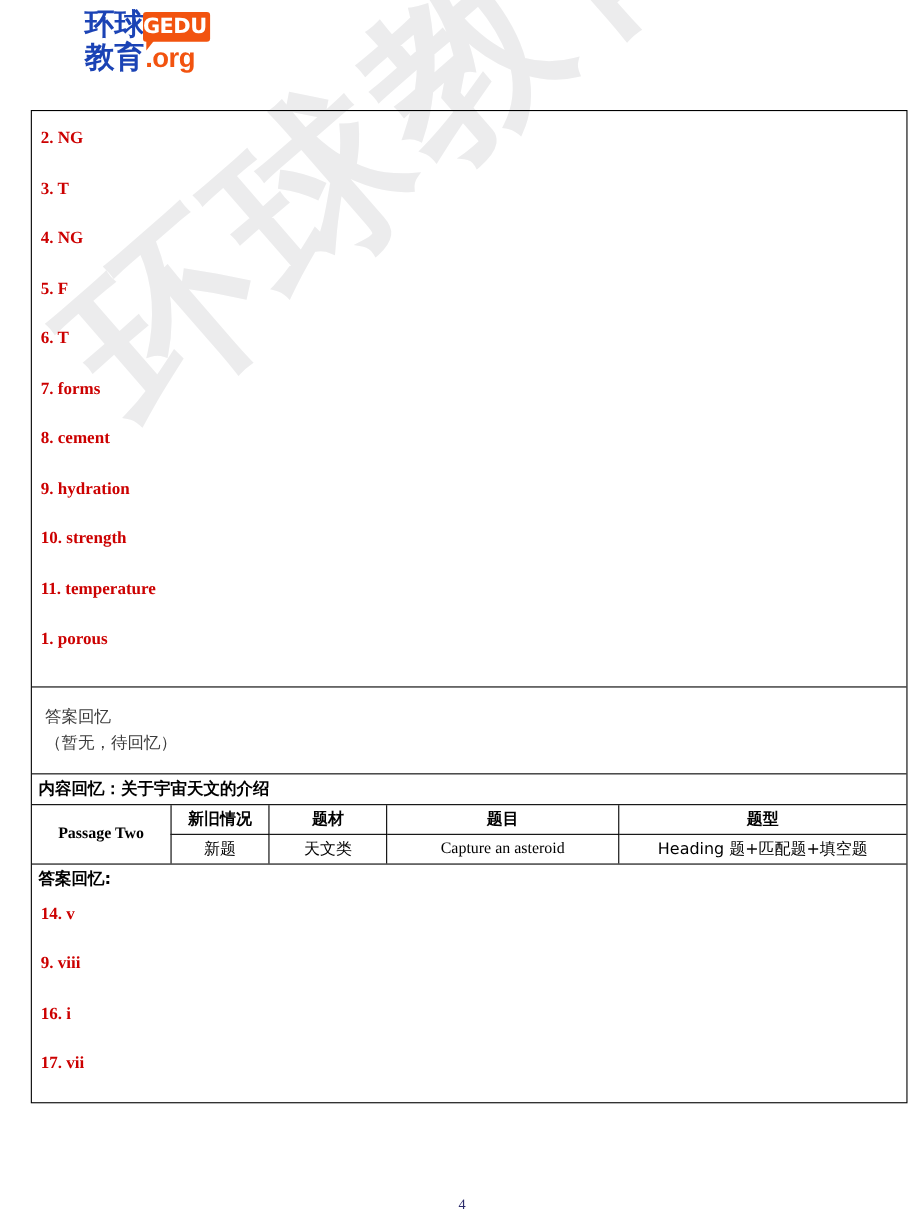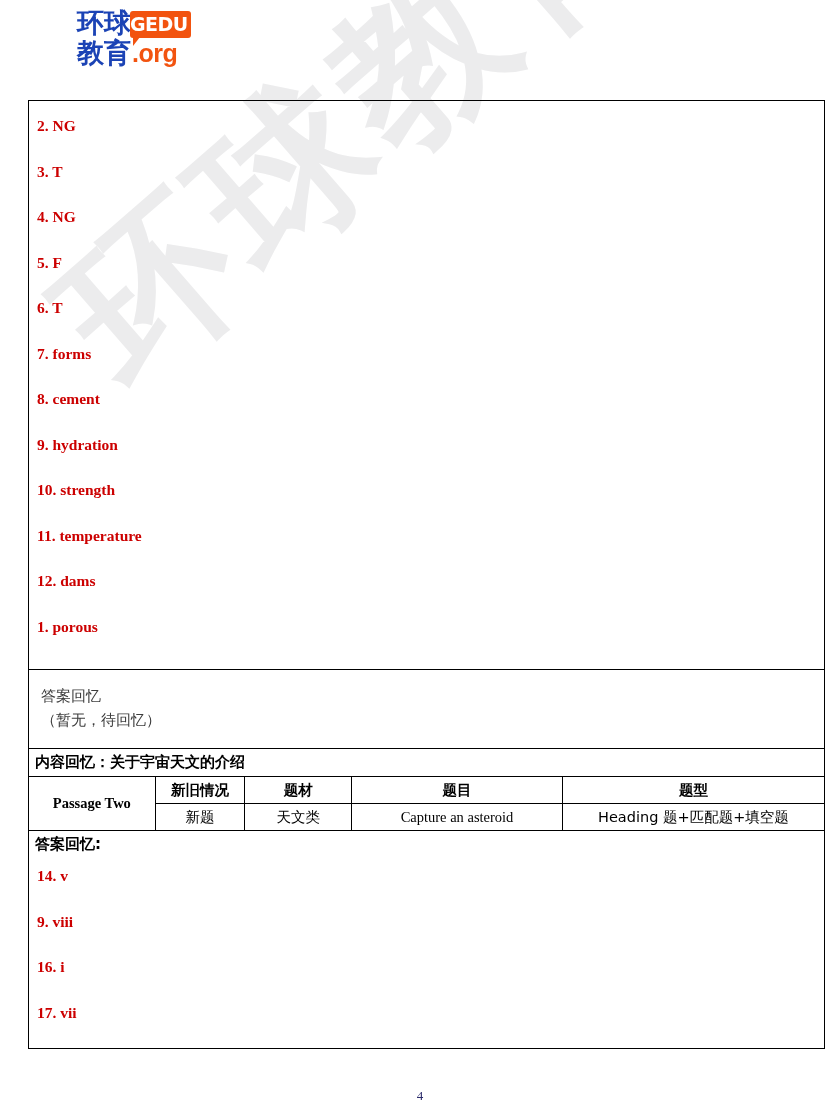--- a/index.html
+++ b/index.html
@@ -257,21 +257,20 @@
     <div class="answer-line">2. NG</div>
     <div class="answer-line">3. T</div>
     <div class="answer-line">4. NG</div>
     <div class="answer-line">5. F</div>
     <div class="answer-line">6. T</div>
     <div class="answer-line">7. forms</div>
     <div class="answer-line">8. cement</div>
     <div class="answer-line">9. hydration</div>
     <div class="answer-line">10. strength</div>
     <div class="answer-line">11. temperature</div>
-    <div class="answer-line">12. dams</div>
     <div class="answer-line">1. porous</div>
   </div>
 
   <div class="sec refblock">
     <div class="ref-line">答案回忆</div>
     <div class="ref-line">（暂无，待回忆）</div>
   </div>
 
   <div class="sec recall-row">
     <span>内容回忆：</span><span>关于宇宙天文的介绍</span>

